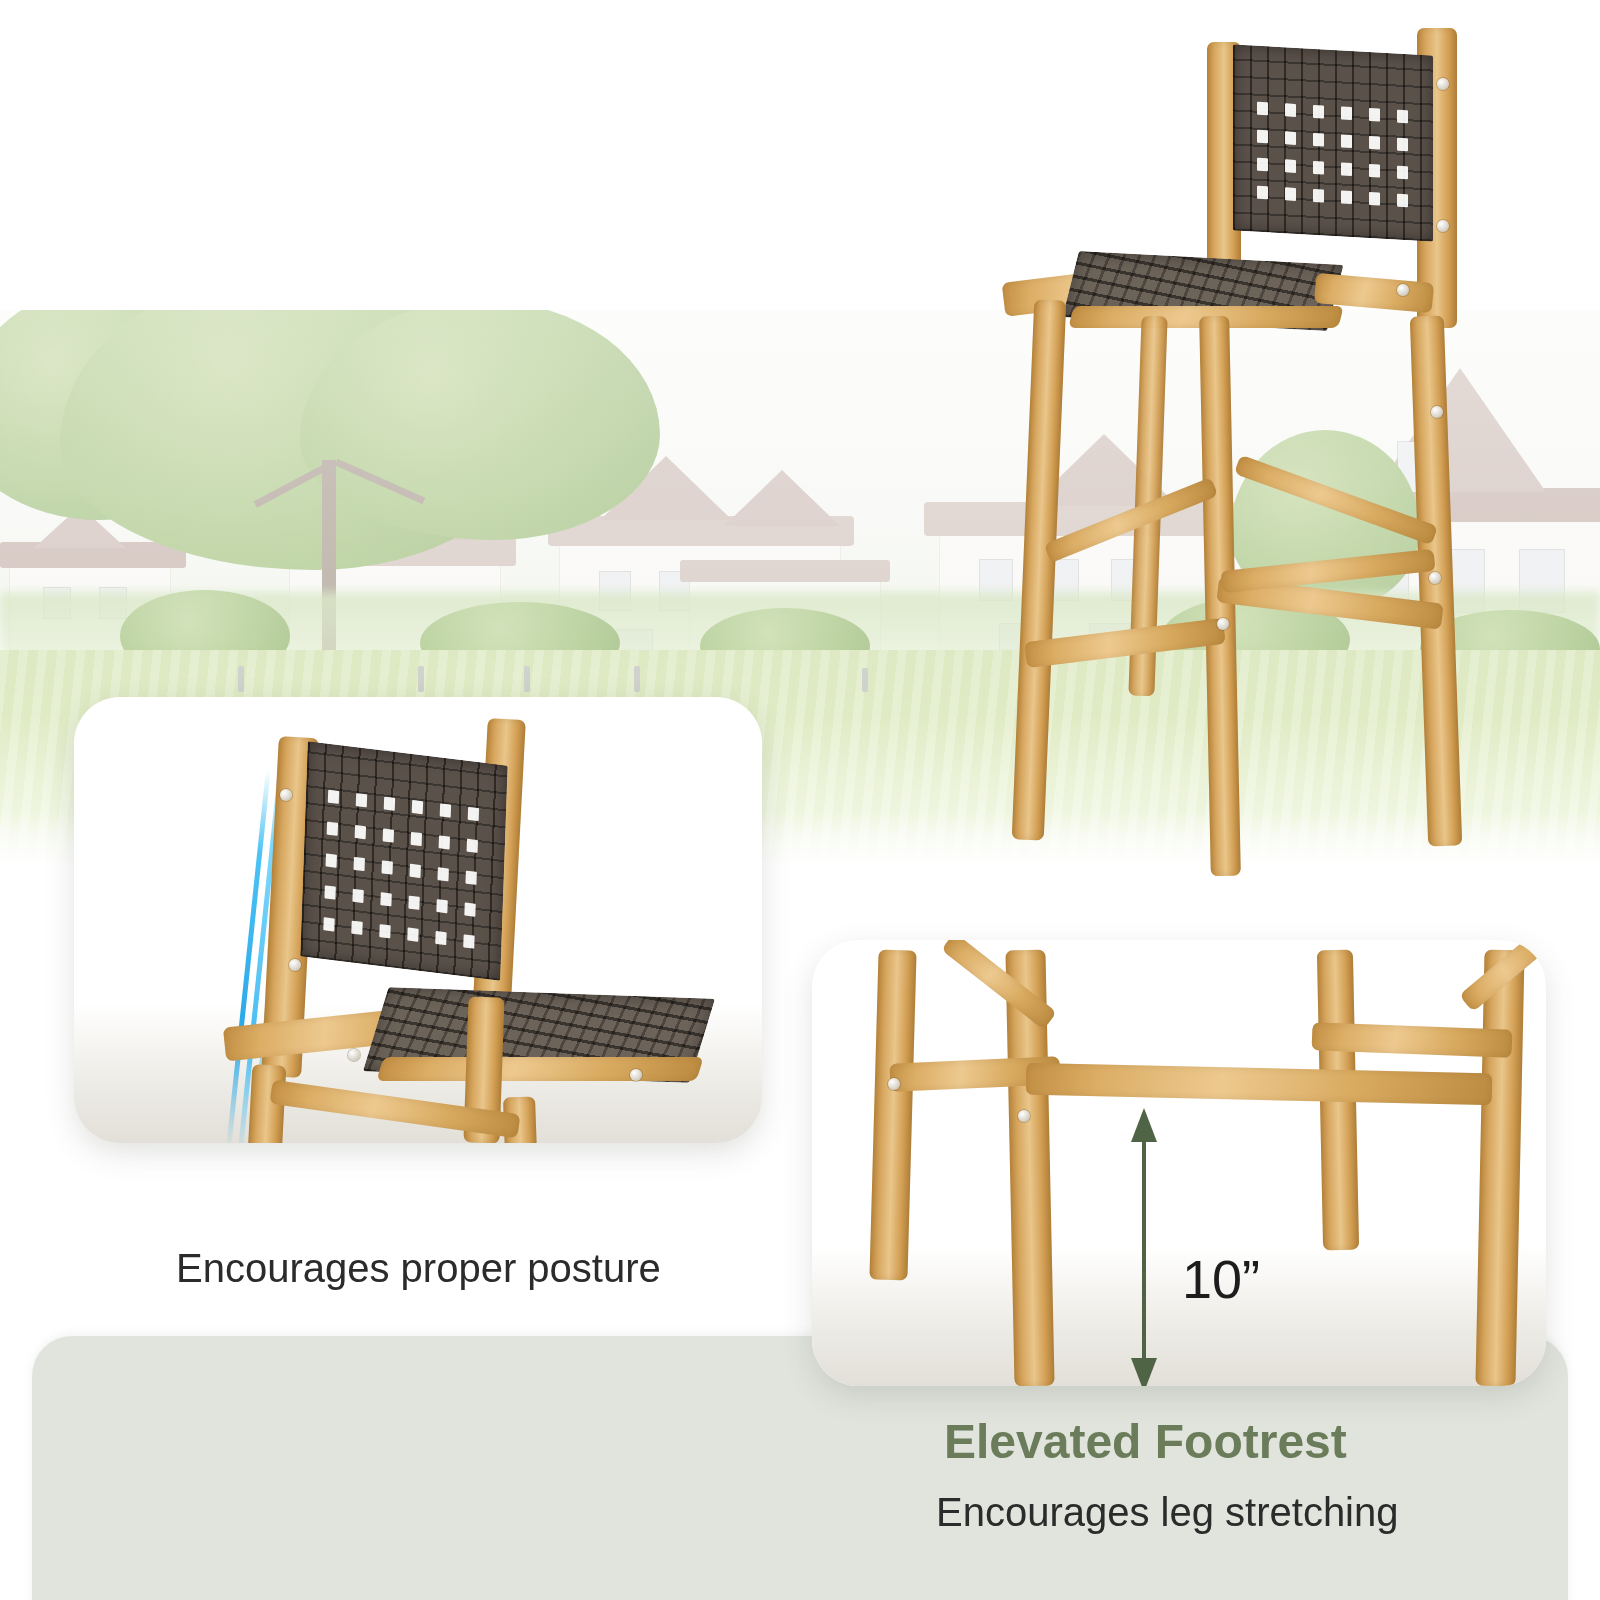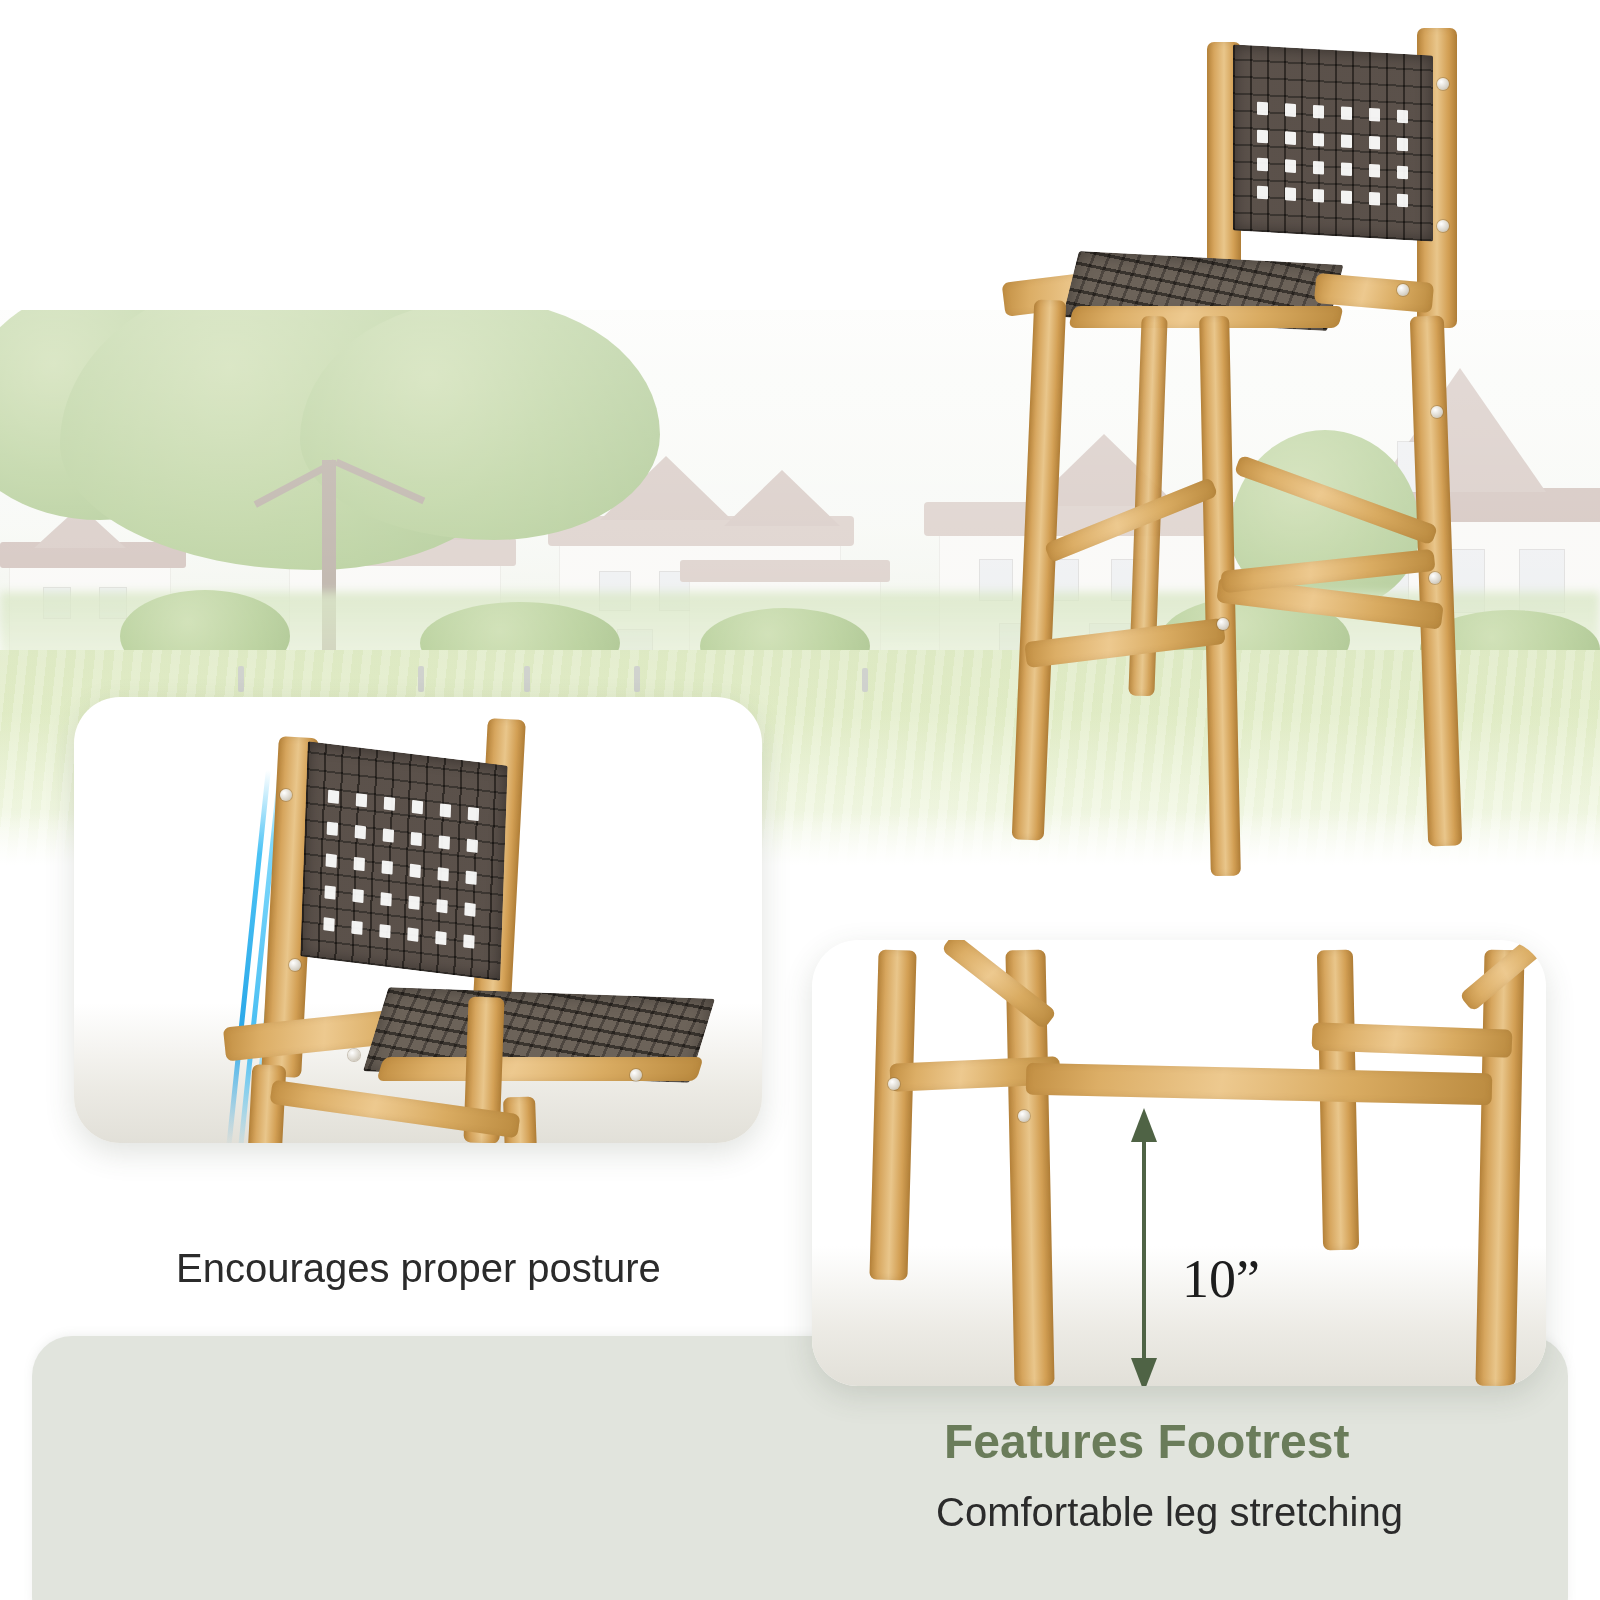--- a/index.html
+++ b/index.html
@@ -352,30 +352,30 @@
         <div class="wd" style="left:122px;top:30px;width:130px;height:22px;transform:rotate(38deg);"></div>
         <div class="wd" style="left:640px;top:14px;width:120px;height:22px;transform:rotate(-40deg);"></div>
 
         <div class="wd" style="left:78px;top:120px;width:170px;height:28px;transform:rotate(-2.5deg);"></div>
         <div class="wd" style="left:500px;top:86px;width:200px;height:28px;transform:rotate(2.2deg);"></div>
         <div class="wd" style="left:214px;top:128px;width:466px;height:32px;transform:rotate(1.3deg);"></div>
         <div class="screw" style="left:76px;top:138px;"></div>
         <div class="screw" style="left:206px;top:170px;"></div>
       </div>
 
-      <div class="dim" style="left:310px;top:168px;width:160px;height:290px;font-family:Liberation Serif, serif;">
+      <div class="dim" style="left:310px;top:168px;width:160px;height:290px;">
         <div class="dim-head up" style="left:9px;top:0px;"></div>
         <div class="dim-line" style="left:20px;top:30px;height:222px;"></div>
         <div class="dim-head down" style="left:9px;top:250px;"></div>
         <div class="dim-text" style="left:60px;top:140px;">10”</div>
       </div>
     </div>
   </div>
 
   <div class="sage"></div>
 
 
   <div class="lbl-sub" style="left:176px;top:1246px;">Encourages proper posture</div>
 
-  <div class="lbl-title" style="left:944px;top:1414px;">Features Footrest</div>
-  <div class="lbl-sub" style="left:936px;top:1490px;">Comfortable leg stretching</div>
+  <div class="lbl-title" style="left:944px;top:1414px;">Elevated Footrest</div>
+  <div class="lbl-sub" style="left:936px;top:1490px;">Encourages leg stretching</div>
 
 </div>
 
 </body></html>

